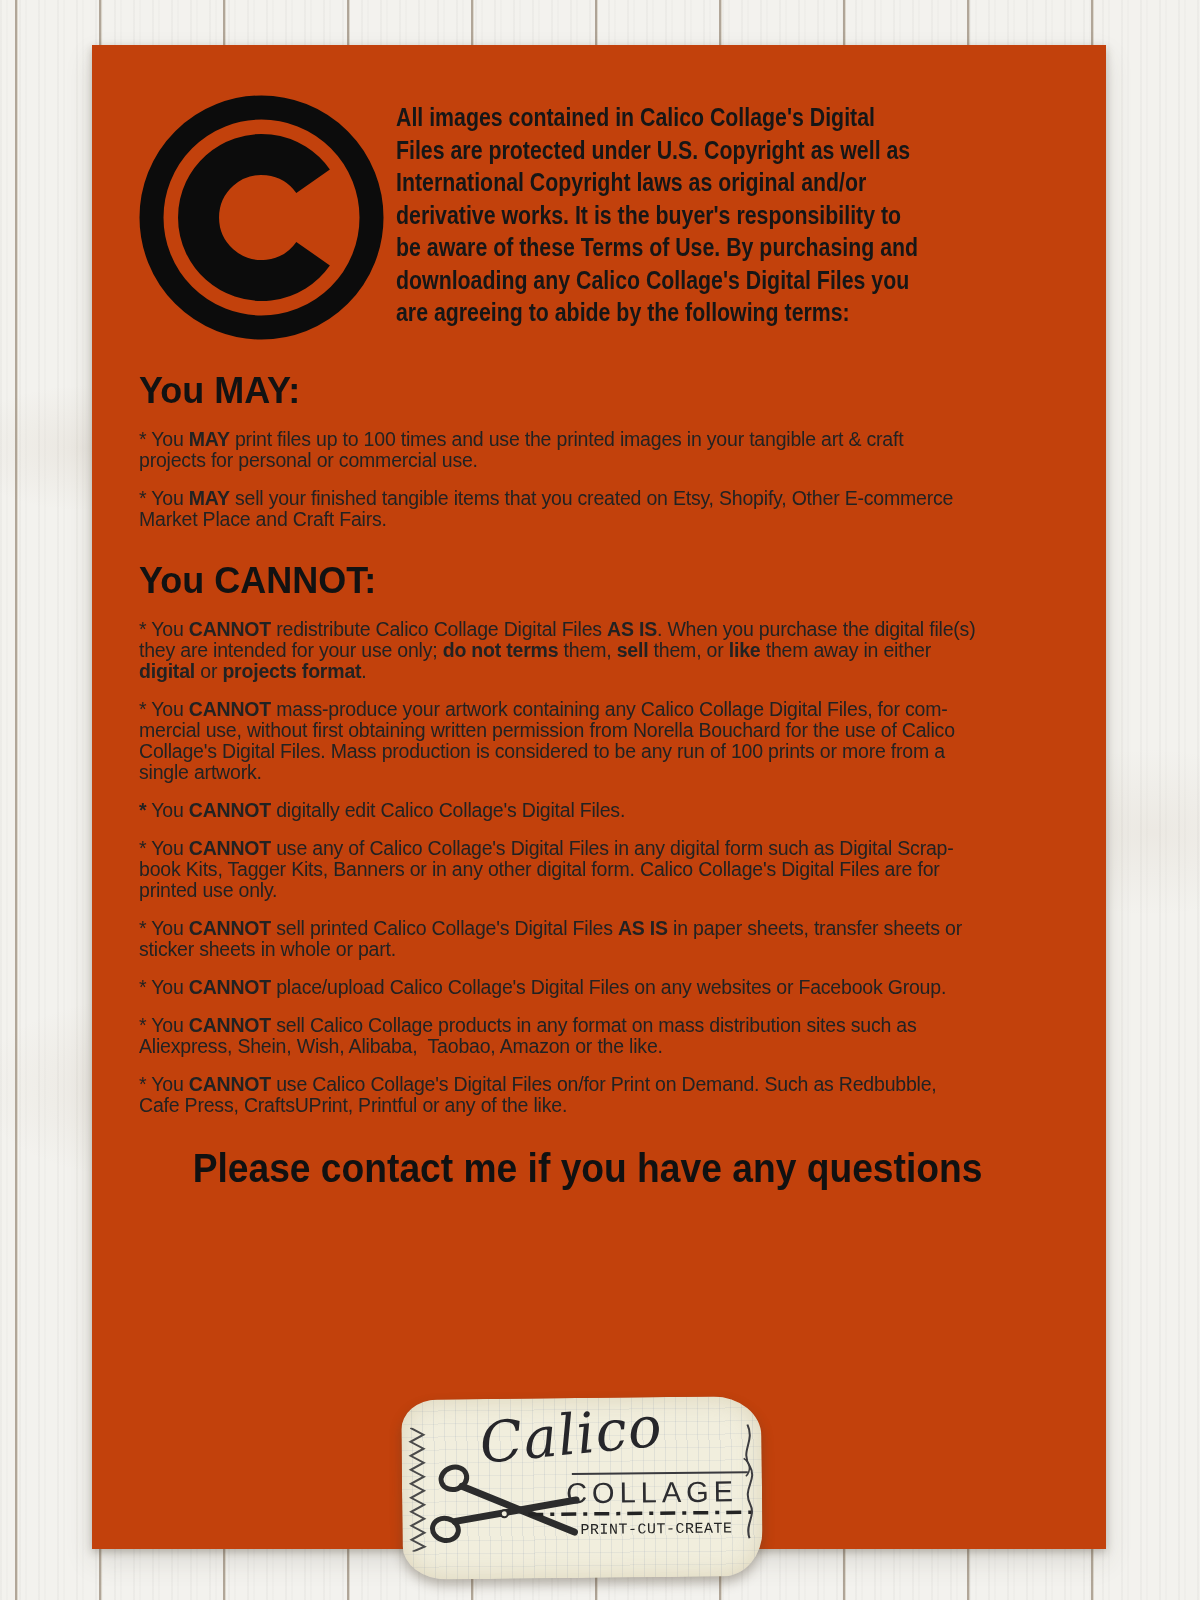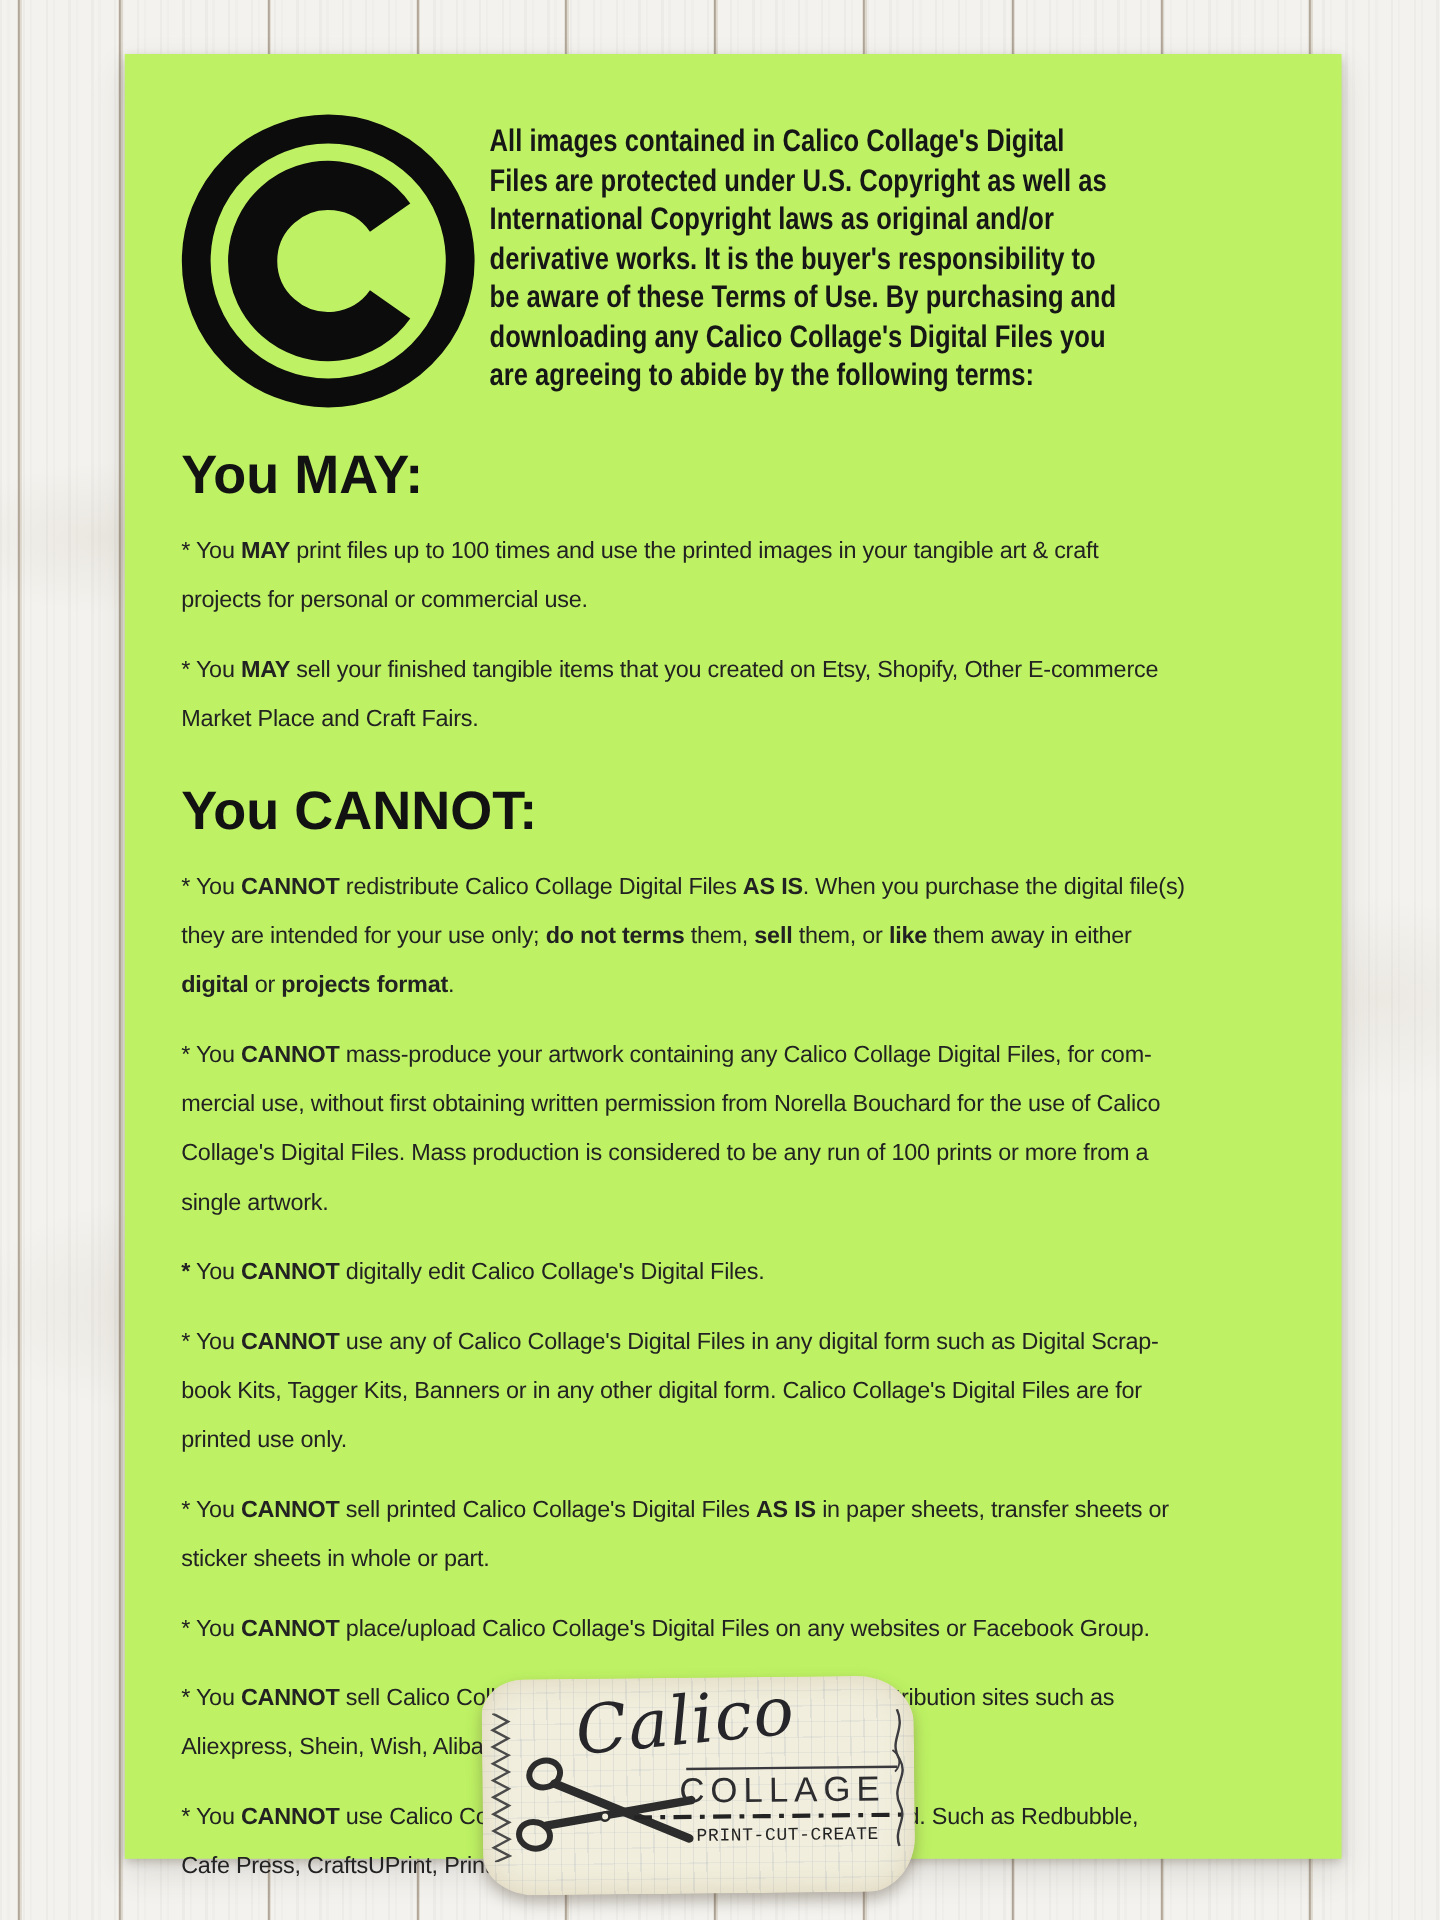--- a/index.html
+++ b/index.html
@@ -14,33 +14,33 @@
     background-image:
       radial-gradient(240px 130px at 12% 68%, rgba(150,125,95,0.10), rgba(150,125,95,0) 70%),
       radial-gradient(180px 90px at 7% 28%, rgba(150,125,95,0.09), rgba(150,125,95,0) 70%),
       radial-gradient(200px 120px at 96% 52%, rgba(150,125,95,0.08), rgba(150,125,95,0) 70%),
       radial-gradient(160px 80px at 55% 96%, rgba(150,125,95,0.10), rgba(150,125,95,0) 70%),
       repeating-linear-gradient(90deg, rgba(0,0,0,0.028) 0 2px, rgba(0,0,0,0) 2px 6px, rgba(0,0,0,0.016) 6px 8px, rgba(0,0,0,0) 8px 19px),
       repeating-linear-gradient(90deg, rgba(122,104,82,0.55) 0 1.6px, rgba(196,184,164,0.45) 1.6px 3px, rgba(255,255,255,0) 3px 124px);
     background-position:0 0,0 0,0 0,0 0,0 0,99px 0;
   }
   .paper{
-    position:absolute;left:104px;top:45px;width:1014px;height:1504px;
-    background:#bef264;box-sizing:border-box;padding:0 70px 0 47px;color:#1b1b1b;
+    position:absolute;left:92px;top:45px;width:1014px;height:1504px;
+    background:#c2410c;box-sizing:border-box;padding:0 70px 0 47px;color:#1b1b1b;
     box-shadow:0 3px 8px rgba(70,58,45,0.30),0 12px 26px rgba(70,58,45,0.13);
   }
   .header{display:flex;align-items:flex-start;padding-top:50px;}
   .csym{width:245px;height:245px;flex:0 0 auto;}
   .intro-wrap{width:640px;margin-left:12px;padding-top:6px;overflow:visible;}
   .intro{
     width:782px;margin:0;transform:scaleX(0.82);transform-origin:0 0;
     font-weight:700;font-size:26px;line-height:32.5px;color:#161616;
   }
-  h2.sec{font-size:45px;font-weight:700;margin:30px 0 0;color:#121212;}
-  p.item{font-size:19.5px;line-height:41px;margin:17px 0 0;letter-spacing:-0.2px;color:#222;}
+  h2.sec{font-size:36px;font-weight:700;margin:30px 0 0;color:#121212;}
+  p.item{font-size:19.5px;line-height:21px;margin:17px 0 0;letter-spacing:-0.2px;color:#222;}
   p.item b, .intro b{font-weight:700;}
   h1.contact{
     font-size:40px;font-weight:700;text-align:center;margin:30px 0 0;color:#111;
     transform:scaleX(0.93);transform-origin:50% 0;
   }
   .scrap{
     position:absolute;left:402px;top:1398px;width:360px;height:180px;
     background-color:#f1eedd;
     background-image:
       repeating-linear-gradient(90deg, rgba(0,0,0,0) 0 10px, rgba(110,130,165,0.13) 10px 11px),

